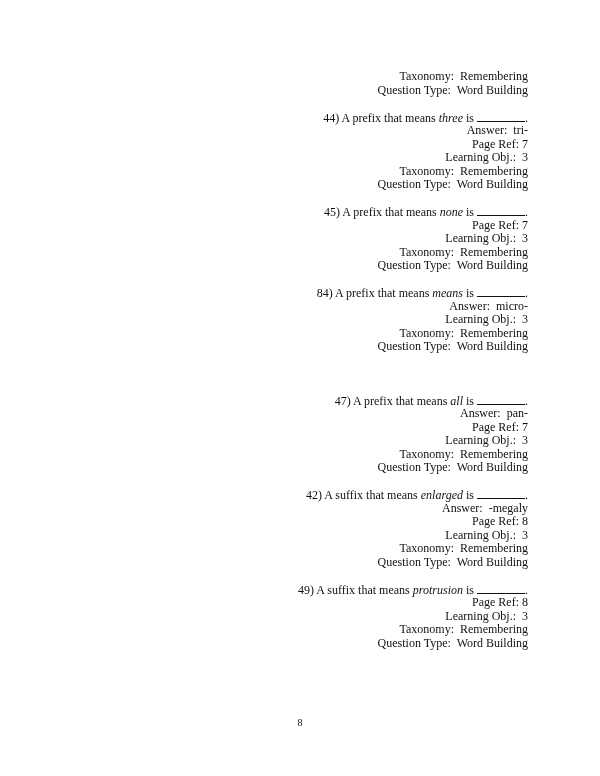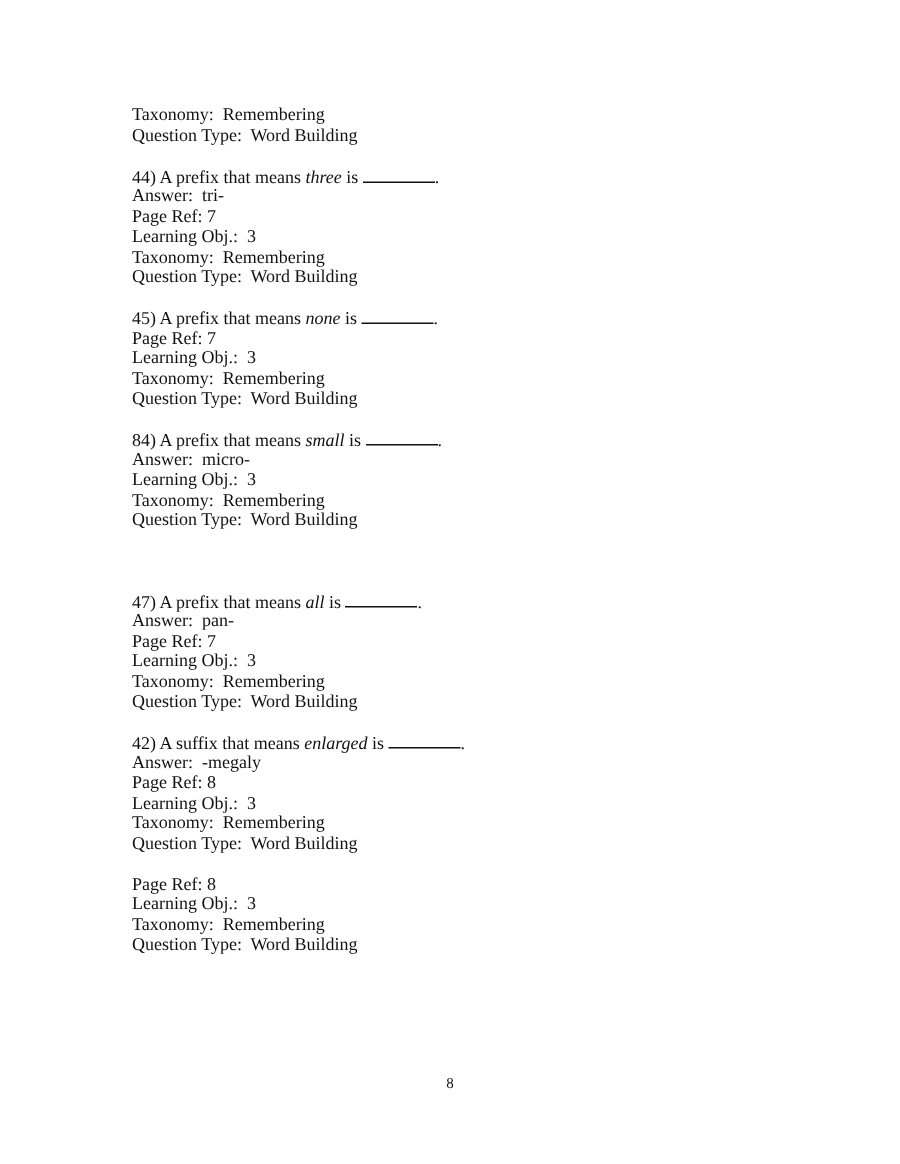--- a/index.html
+++ b/index.html
@@ -1,19 +1,19 @@
 <!DOCTYPE html>
 <html><head>
 <meta charset="utf-8">
 <style>
   html, body { margin:0; padding:0; background:#ffffff; }
   body { width:600px; height:776px; position:relative; overflow:hidden;
          font-family:"Liberation Serif", "DejaVu Serif", serif; color:#111; }
   .page { position:absolute; left:88px; top:70px; width:440px; font-size:12px; line-height:13.5px; }
-  .line { white-space:pre; height:13.5px; }
+  .line { white-space:pre; height:13.5px;text-align:right; }
   .gap { height:13.5px; }
   .biggap { height:40px; }
   .blank { display:inline-block; width:48px; border-bottom:1px solid #111; height:10px; vertical-align:baseline; margin-left:3px; }
   .pagenum { position:absolute; left:0; width:600px; top:717px; text-align:center; font-size:10px; }
   i { }
 </style>
 </head>
 <body>
 
 <div class="page">
@@ -34,21 +34,21 @@
   <div>
     <div class="line"><span>45) A prefix that means </span><i>none</i><span> is</span><span class="blank"></span><span>.</span></div>
     <div class="line">Page Ref: 7</div>
     <div class="line">Learning Obj.:  3</div>
     <div class="line">Taxonomy:  Remembering</div>
     <div class="line">Question Type:  Word Building</div>
   </div>
   <div class="gap"></div>
 
   <div>
-    <div class="line"><span>84) A prefix that means </span><i>small</i><span> is</span><span class="blank"></span><span>.</span></div>
+    <div class="line"><span>84) A prefix that means </span><i>means</i><span> is</span><span class="blank"></span><span>.</span></div>
     <div class="line">Answer:  micro-</div>
     <div class="line">Learning Obj.:  3</div>
     <div class="line">Taxonomy:  Remembering</div>
     <div class="line">Question Type:  Word Building</div>
   </div>
   <div class="biggap"></div>
 
   <div>
     <div class="line"><span>47) A prefix that means </span><i>all</i><span> is</span><span class="blank"></span><span>.</span></div>
     <div class="line">Answer:  pan-</div>
@@ -63,20 +63,21 @@
     <div class="line"><span>42) A suffix that means </span><i>enlarged</i><span> is</span><span class="blank"></span><span>.</span></div>
     <div class="line">Answer:  -megaly</div>
     <div class="line">Page Ref: 8</div>
     <div class="line">Learning Obj.:  3</div>
     <div class="line">Taxonomy:  Remembering</div>
     <div class="line">Question Type:  Word Building</div>
   </div>
   <div class="gap"></div>
 
   <div>
+    <div class="line"><span>49) A suffix that means </span><i>protrusion</i><span> is</span><span class="blank"></span><span>.</span></div>
     <div class="line">Page Ref: 8</div>
     <div class="line">Learning Obj.:  3</div>
     <div class="line">Taxonomy:  Remembering</div>
     <div class="line">Question Type:  Word Building</div>
   </div>
 </div>
 
 <div class="pagenum">8</div>
 
 </body></html>

